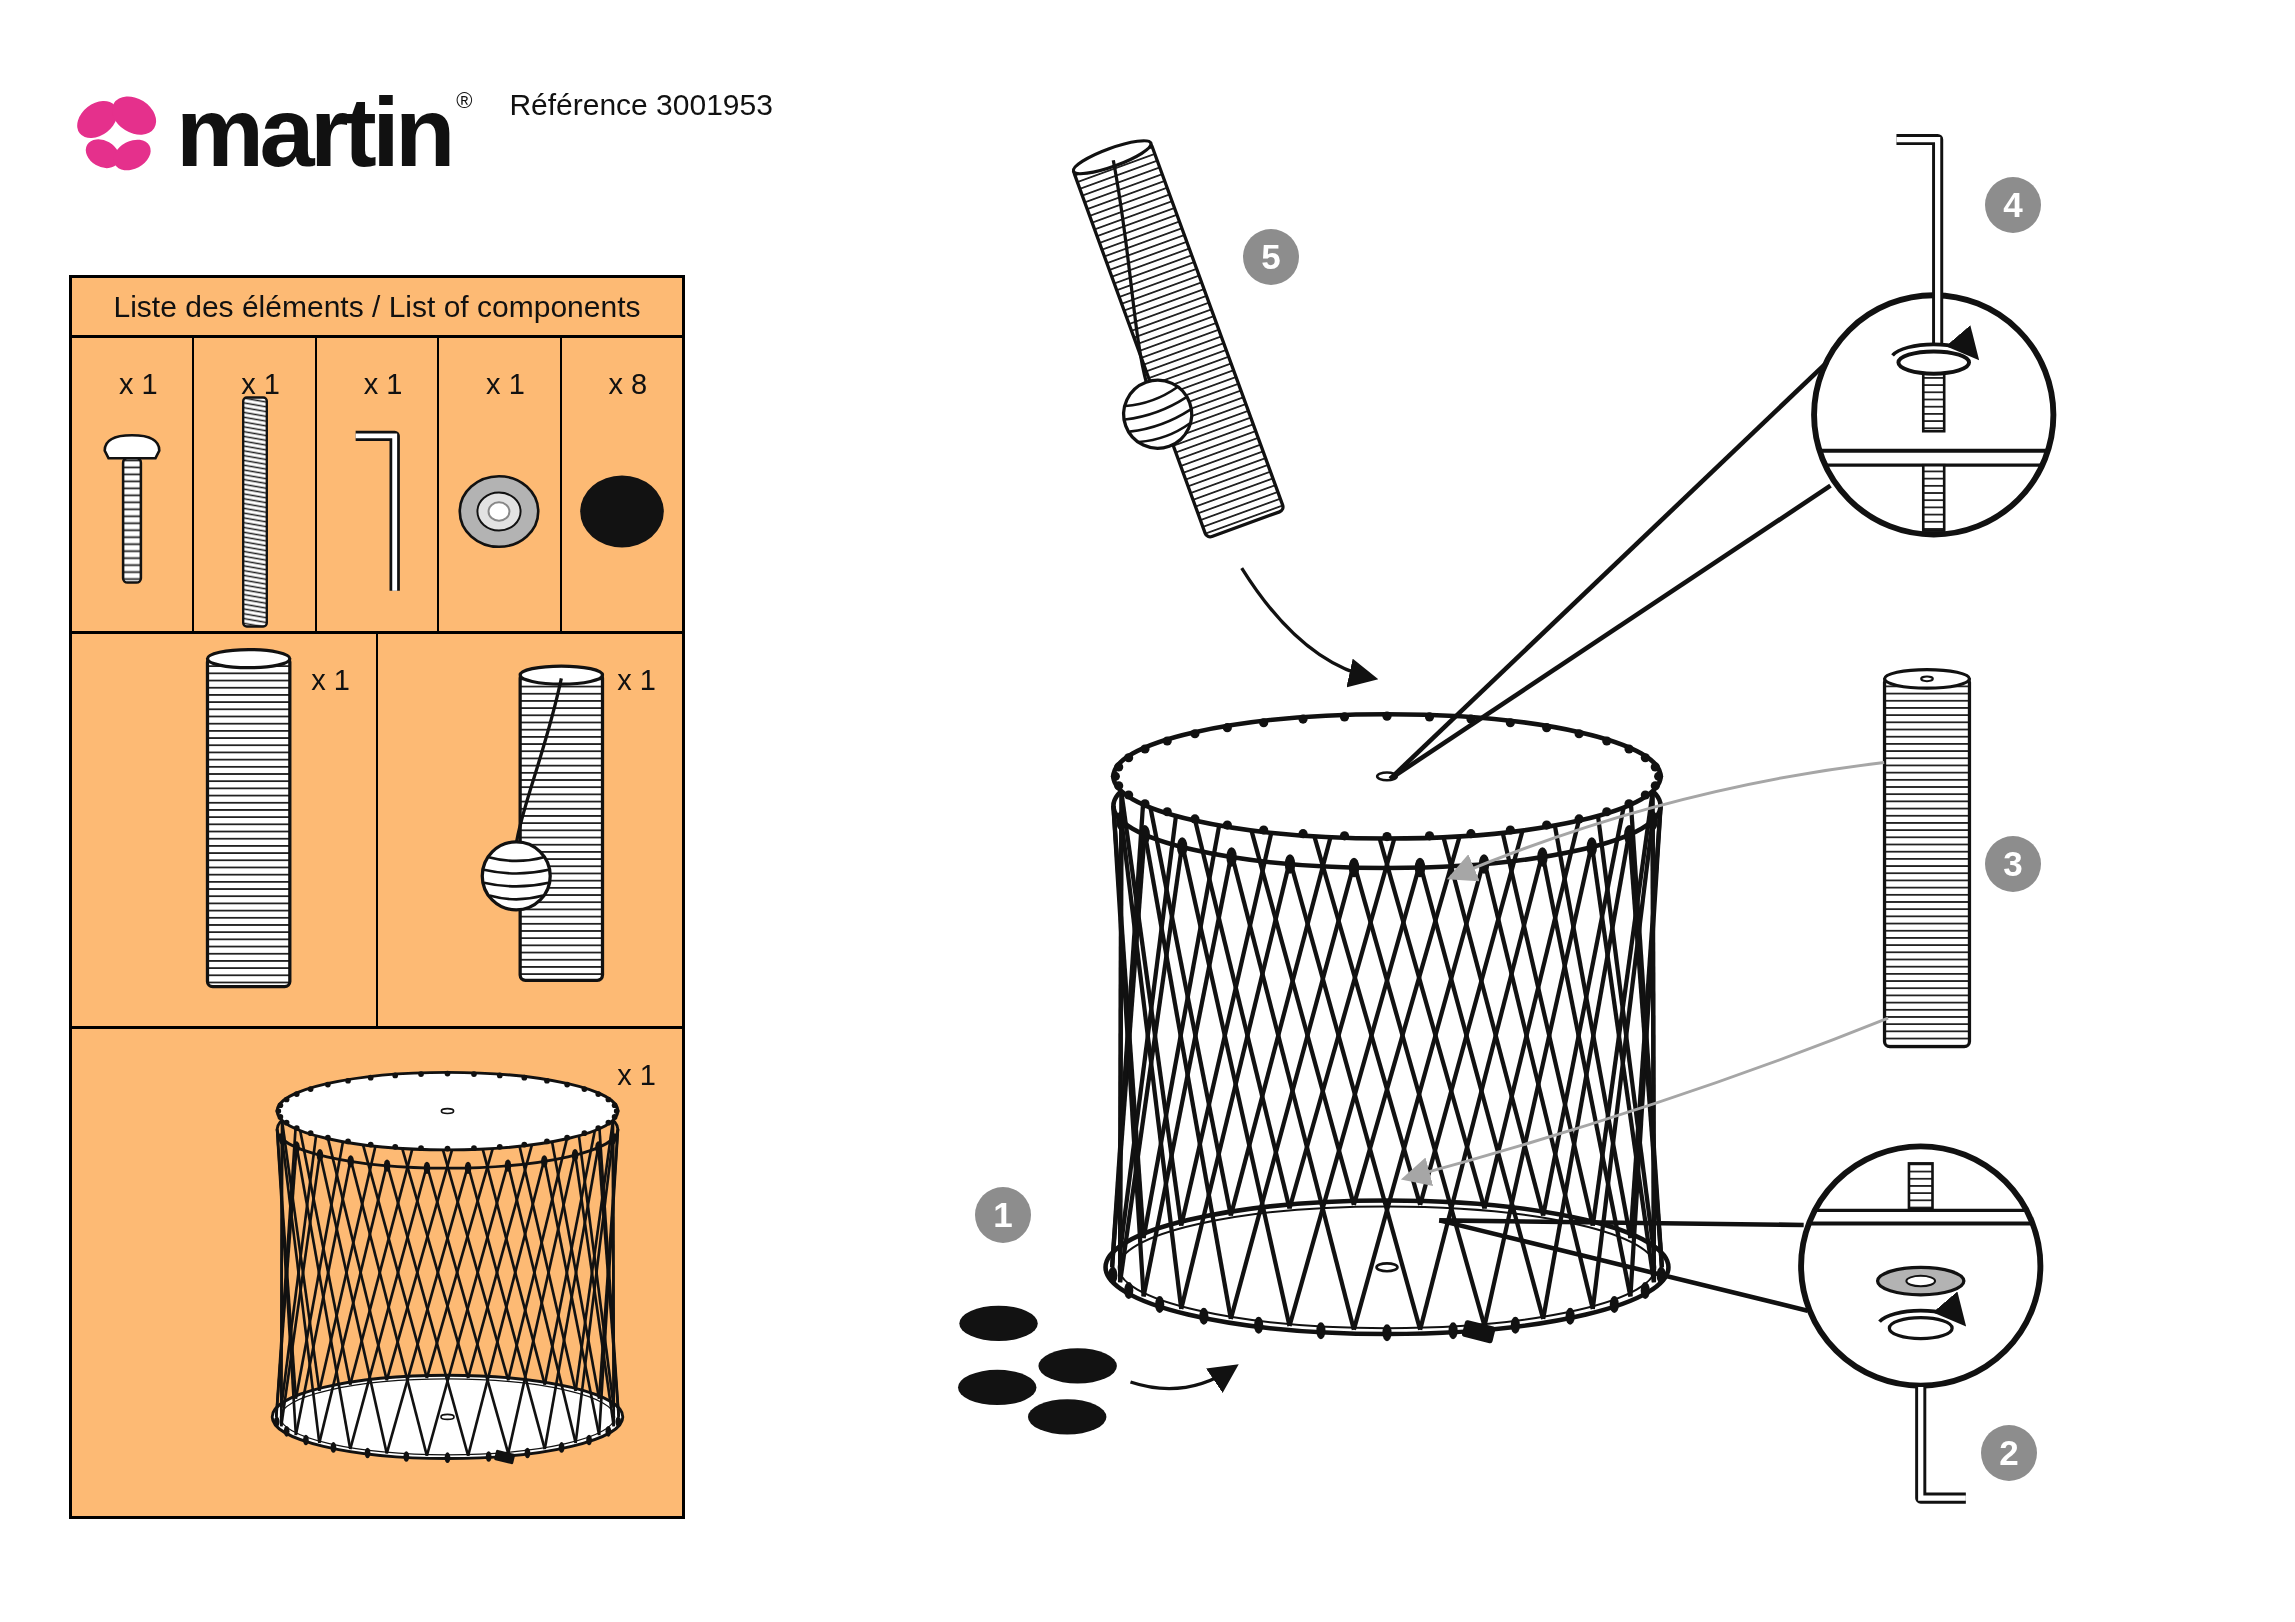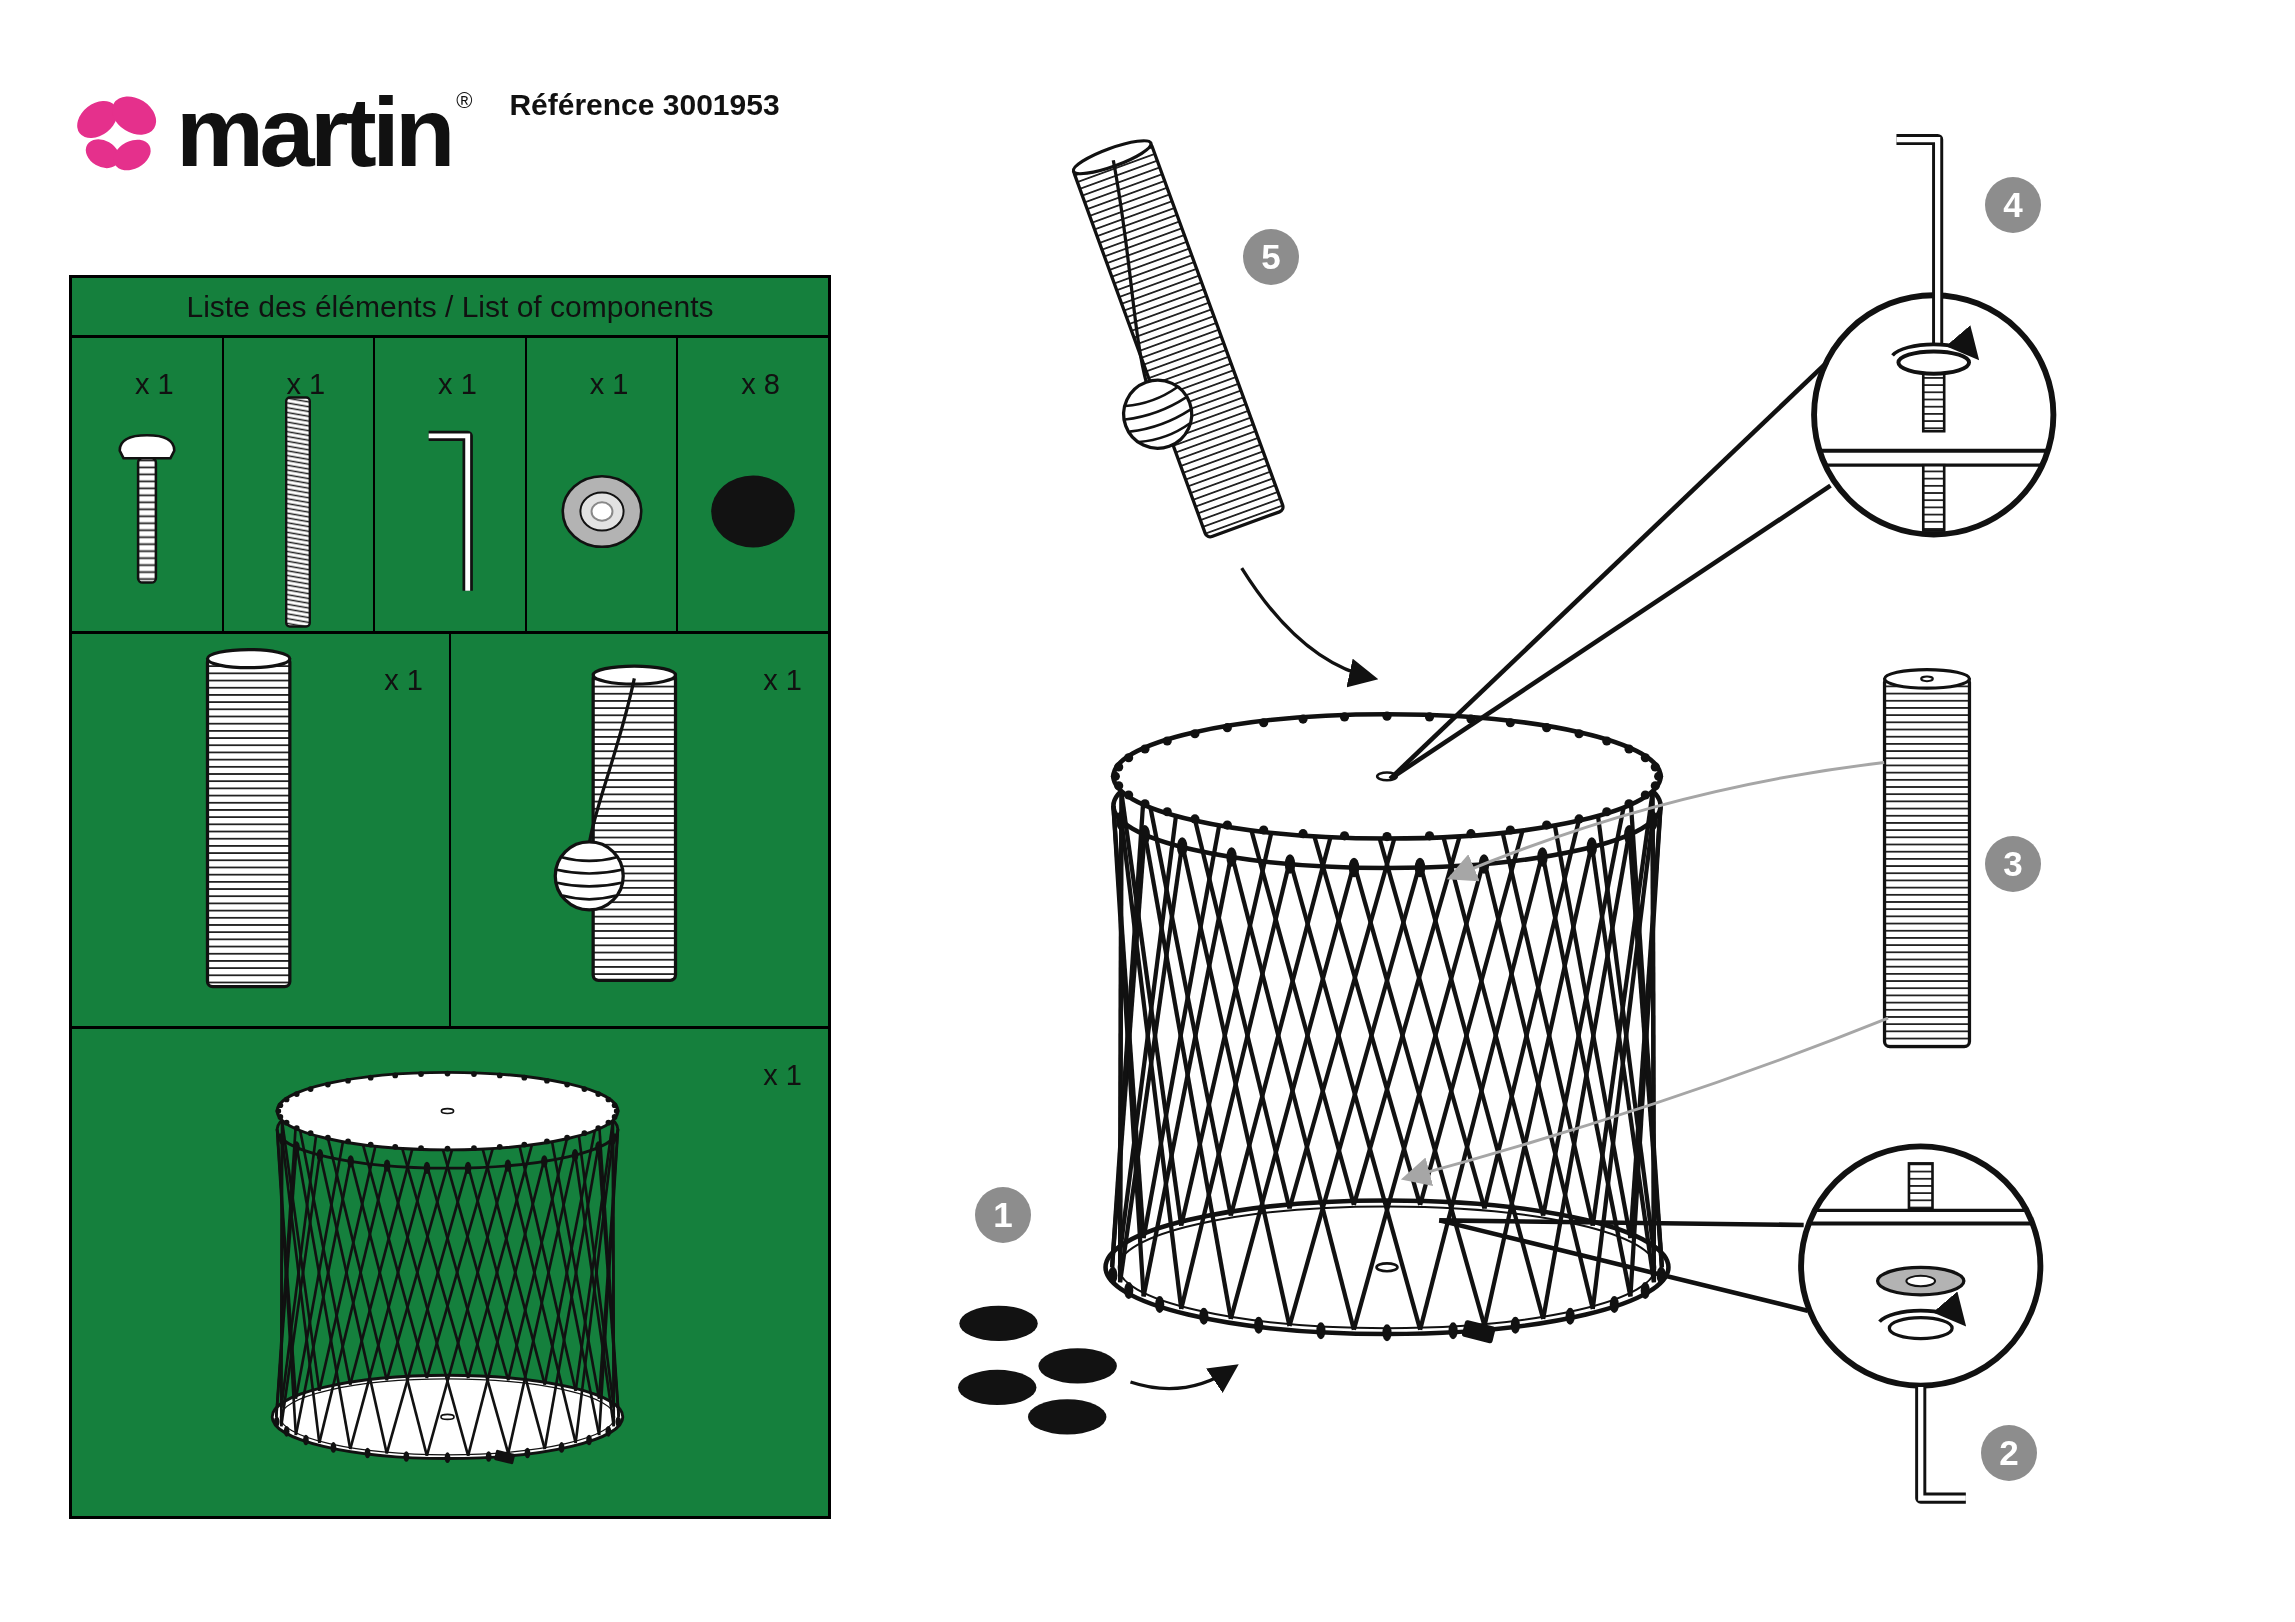--- a/index.html
+++ b/index.html
@@ -5,24 +5,24 @@
   *{margin:0;padding:0;box-sizing:border-box;}
   html,body{background:#fff;}
   body{width:2295px;height:1623px;font-family:"Liberation Sans","DejaVu Sans",sans-serif;color:#111;}
   .sheet{position:relative;width:2295px;height:1623px;background:#fff;overflow:hidden;}
 
   
   .brand{position:absolute;left:71px;top:88px;display:flex;align-items:flex-start;}
   .butterfly{margin:0 13px 7.9px 0;}
   .brand-name{font-size:99px;font-weight:bold;letter-spacing:-4.6px;line-height:.88;}
   .brand-reg{font-size:22px;margin:0 0 6.5px 5.2px;}
-  .reference{font-size:30px;margin:0 16px 17px 37px;font-weight:bold;}
+  .reference{font-size:30px;margin:0 16px 17px 37px;}
 
   
-  .components{position:absolute;left:69px;top:275px;width:762px;border:3.3px solid #000;background:#15803d;}
+  .components{position:absolute;left:69px;top:275px;width:616px;border:3.3px solid #000;background:#fdba74;}
   .comp-title{height:60px;border-bottom:3.3px solid #000;display:flex;align-items:center;justify-content:center;font-size:30px;}
   .comp-row{display:flex;border-bottom:3.3px solid #000;position:relative;}
   .comp-row:last-child{border-bottom:none;}
   .row1{height:296px;}
   .row2{height:395px;}
   .row3{height:487px;}
   .cell{position:relative;flex:1;border-right:2.6px solid #000;}
   .cell:last-child{border-right:none;}
   .qty{position:absolute;top:30px;right:26px;font-size:29px;white-space:nowrap;}
   .row1 .qty{right:auto;left:55%;transform:translateX(-50%);}

